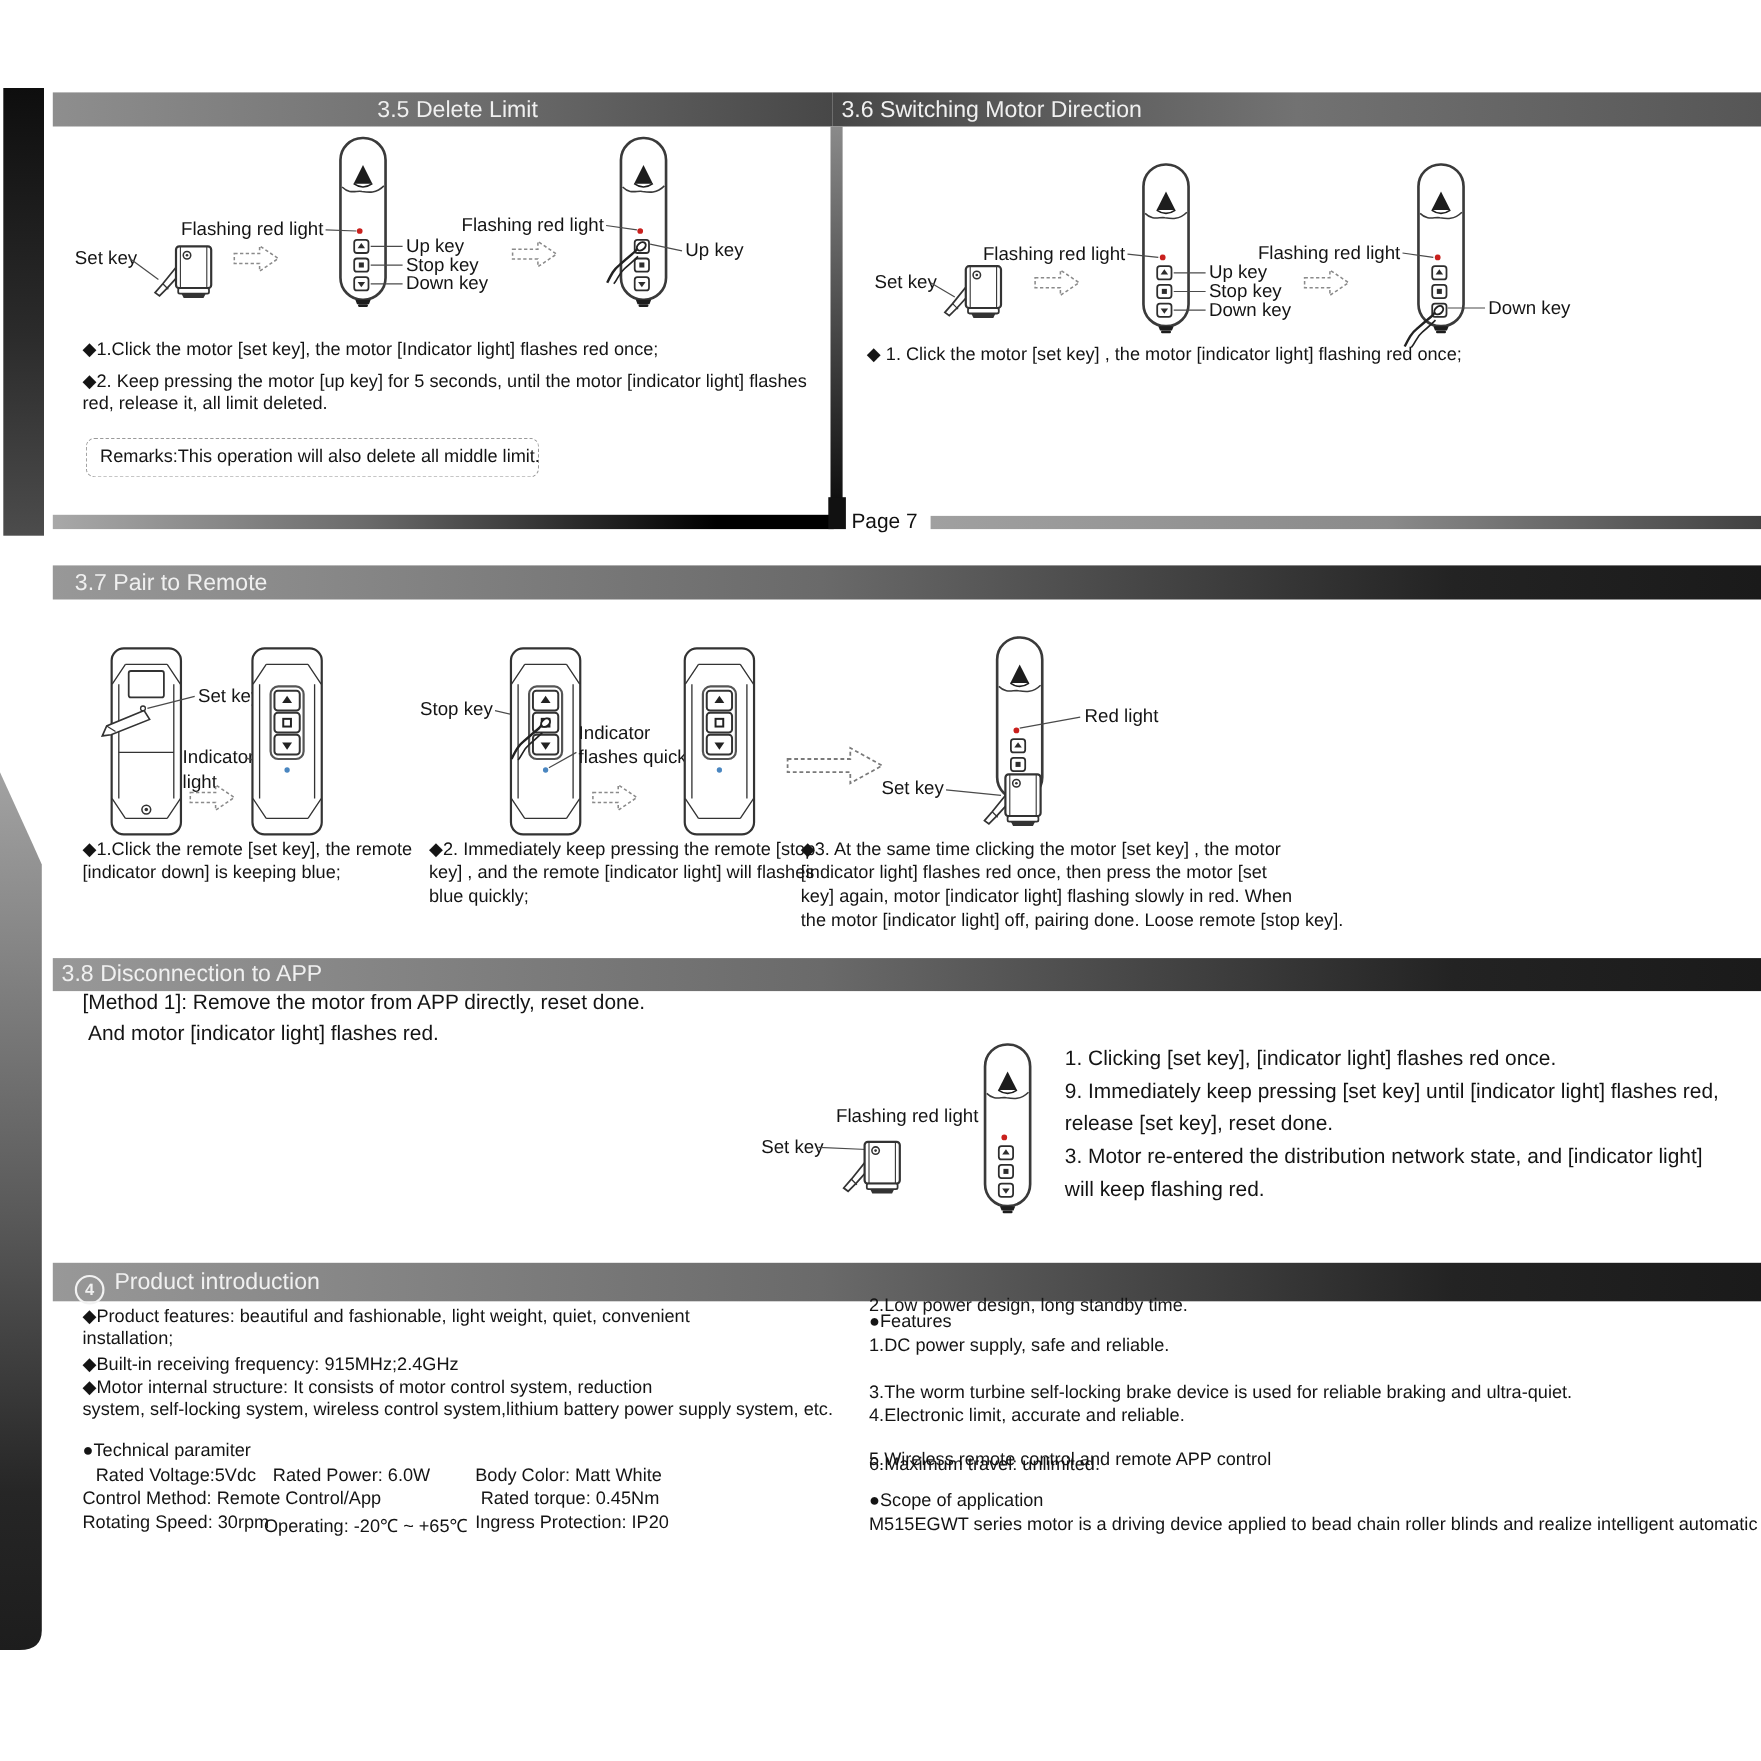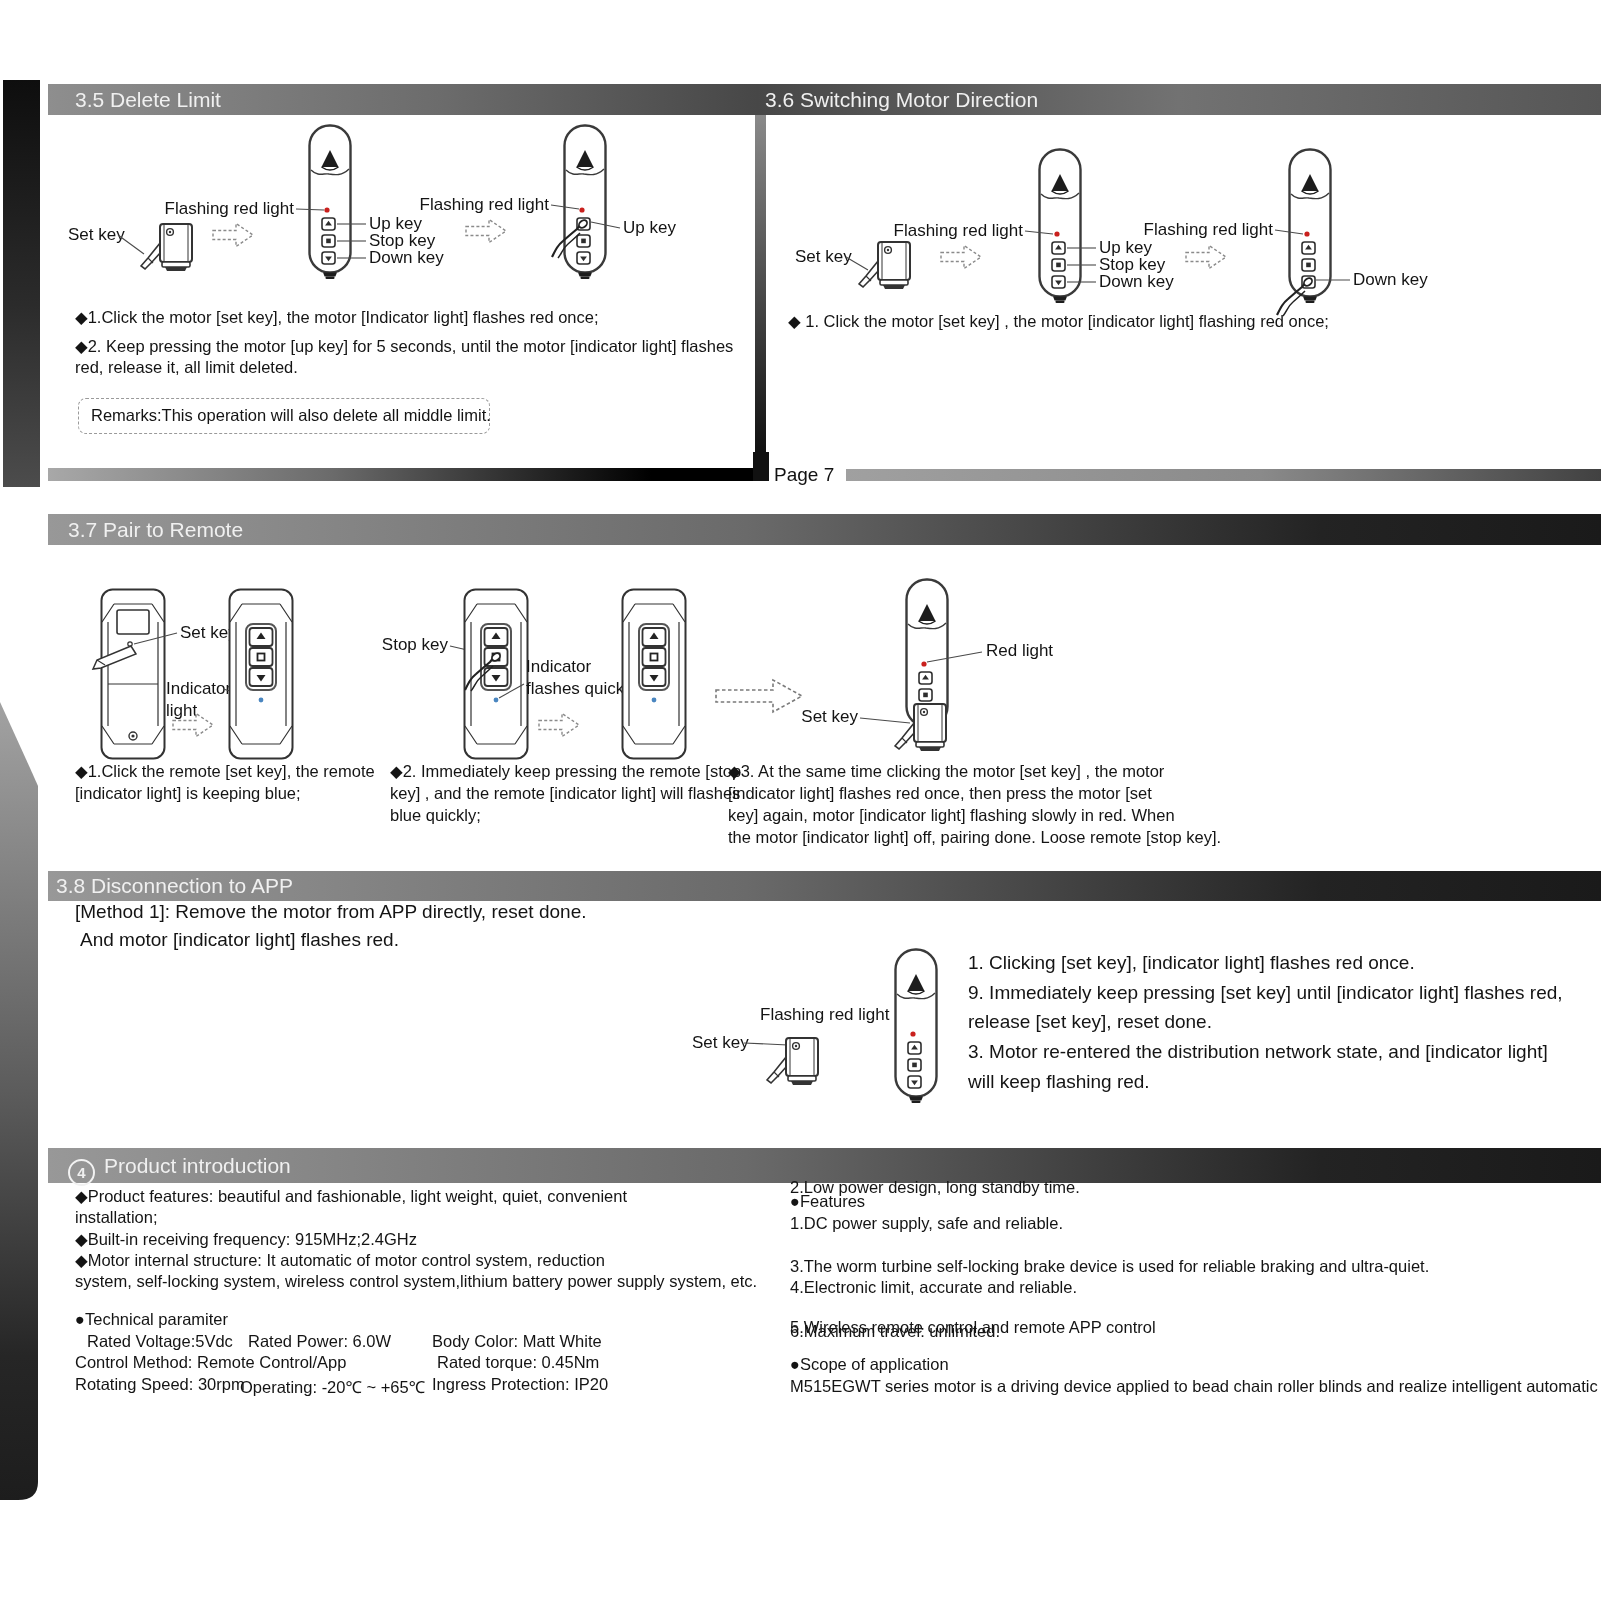--- a/index.html
+++ b/index.html
@@ -3,21 +3,21 @@
 <meta charset="utf-8">
 <style>
   html,body{margin:0;padding:0;background:#fff;}
   #page{position:relative;width:1601px;height:1601px;background:#fff;overflow:hidden;
         font-family:"Liberation Sans",sans-serif;color:#111;}
   .abs{position:absolute;}
   .t{position:absolute;font-size:16.5px;color:#141414;white-space:nowrap;}
   .t2{position:absolute;font-size:19px;color:#141414;white-space:nowrap;}
   .hdr{position:absolute;height:31px;line-height:31px;color:#f0f0f0;font-size:21px;white-space:nowrap;}
   .hdr span{display:inline-block;}
-  .grad-a{background:linear-gradient(90deg,#8e8e8e,#6c6c6c 55%,#474747);}
+  .grad-a{background:linear-gradient(90deg,#8e8e8e,#6c6c6c 55%,#474747);text-align:center;}
   .grad-b{background:linear-gradient(90deg,#474747,#727272 50%,#565656);}
   .grad-c{background:linear-gradient(90deg,#989898,#6a6a6a 45%,#232323 82%,#1a1a1a);}
   .bar1{background:linear-gradient(180deg,#0e0e0e,#2b2b2b 55%,#4c4c4c);}
   .pbarL{background:linear-gradient(90deg,#a8a8a8,#6b6b6b 40%,#000 85%);}
   .pbarR{background:linear-gradient(90deg,#a0a0a0,#8a8a8a 55%,#414141);}
   .divider{background:linear-gradient(180deg,#8a8a8a,#0c0c0c);}
   .dashbox{position:absolute;border:1.6px dashed #9a9a9a;border-radius:8px;background:#fff;}
   svg text{font-family:"Liberation Sans",sans-serif;font-size:17px;fill:#141414;}
   svg .lead{stroke:#4a4a4a;stroke-width:1.1;}
   .circle4{display:inline-block;width:23px;height:23px;border:2px solid #f2f2f2;border-radius:50%;
@@ -208,21 +208,21 @@
     <use href="#motor" x="845" y="6" width="44" height="154"></use>
     <text x="926" y="84">Red light</text>
     <line class="lead" x1="922" y1="80" x2="867" y2="90"></line>
     <text x="798" y="150" text-anchor="end">Set key</text>
     <line class="lead" x1="800" y1="146" x2="850" y2="151"></line>
     <use href="#setdev" x="832" y="124" width="62" height="58"></use>
   </svg>
 
 
   <div class="t" style="left:75px;top:762px;">◆1.Click the remote [set key], the remote</div>
-  <div class="t" style="left:75px;top:784px;">[indicator light] is keeping blue;</div>
+  <div class="t" style="left:75px;top:784px;">[indicator down] is keeping blue;</div>
   <div class="t" style="left:390px;top:762px;">◆2. Immediately keep pressing the remote [stop</div>
   <div class="t" style="left:390px;top:784px;">key] , and the remote [indicator light] will flashes</div>
   <div class="t" style="left:390px;top:806px;">blue quickly;</div>
   <div class="t" style="left:728px;top:762px;">◆3. At the same time clicking the motor [set key] , the motor</div>
   <div class="t" style="left:728px;top:784px;">[indicator light] flashes red once, then press the motor [set</div>
   <div class="t" style="left:728px;top:806px;">key] again, motor [indicator light] flashing slowly in red. When</div>
   <div class="t" style="left:728px;top:828px;">the motor [indicator light] off, pairing done. Loose remote [stop key].</div>
 
   <div class="hdr grad-c" style="left:48px;top:871px;width:1553px;height:30px;line-height:30px;">
     <span style="margin-left:8px;">3.8 Disconnection to APP</span>
@@ -248,21 +248,21 @@
 
   <div class="hdr grad-c" style="left:48px;top:1148px;width:1553px;height:35px;line-height:35px;">
     <span style="margin-left:20px;">
       <span class="circle4">4</span><span>Product introduction</span>
     </span>
   </div>
 
   <div class="t" style="left:75px;top:1187px;">◆Product features: beautiful and fashionable, light weight, quiet, convenient</div>
   <div class="t" style="left:75px;top:1208px;">installation;</div>
   <div class="t" style="left:75px;top:1230px;">◆Built-in receiving frequency: 915MHz;2.4GHz</div>
-  <div class="t" style="left:75px;top:1251px;">◆Motor internal structure: It automatic of motor control system, reduction</div>
+  <div class="t" style="left:75px;top:1251px;">◆Motor internal structure: It consists of motor control system, reduction</div>
   <div class="t" style="left:75px;top:1272px;">system, self-locking system, wireless control system,lithium battery power supply system, etc.</div>
   <div class="t" style="left:75px;top:1310px;">●Technical paramiter</div>
   <div class="t" style="left:87px;top:1332px;">Rated Voltage:5Vdc</div>
   <div class="t" style="left:248px;top:1332px;">Rated Power: 6.0W</div>
   <div class="t" style="left:432px;top:1332px;">Body Color: Matt White</div>
   <div class="t" style="left:75px;top:1353px;">Control Method: Remote Control/App</div>
   <div class="t" style="left:437px;top:1353px;">Rated torque: 0.45Nm</div>
   <div class="t" style="left:75px;top:1375px;">Rotating Speed: 30rpm</div>
   <div class="t" style="left:240px;top:1375px;">Operating: -20℃ ~ +65℃</div>
   <div class="t" style="left:432px;top:1375px;">Ingress Protection: IP20</div>

